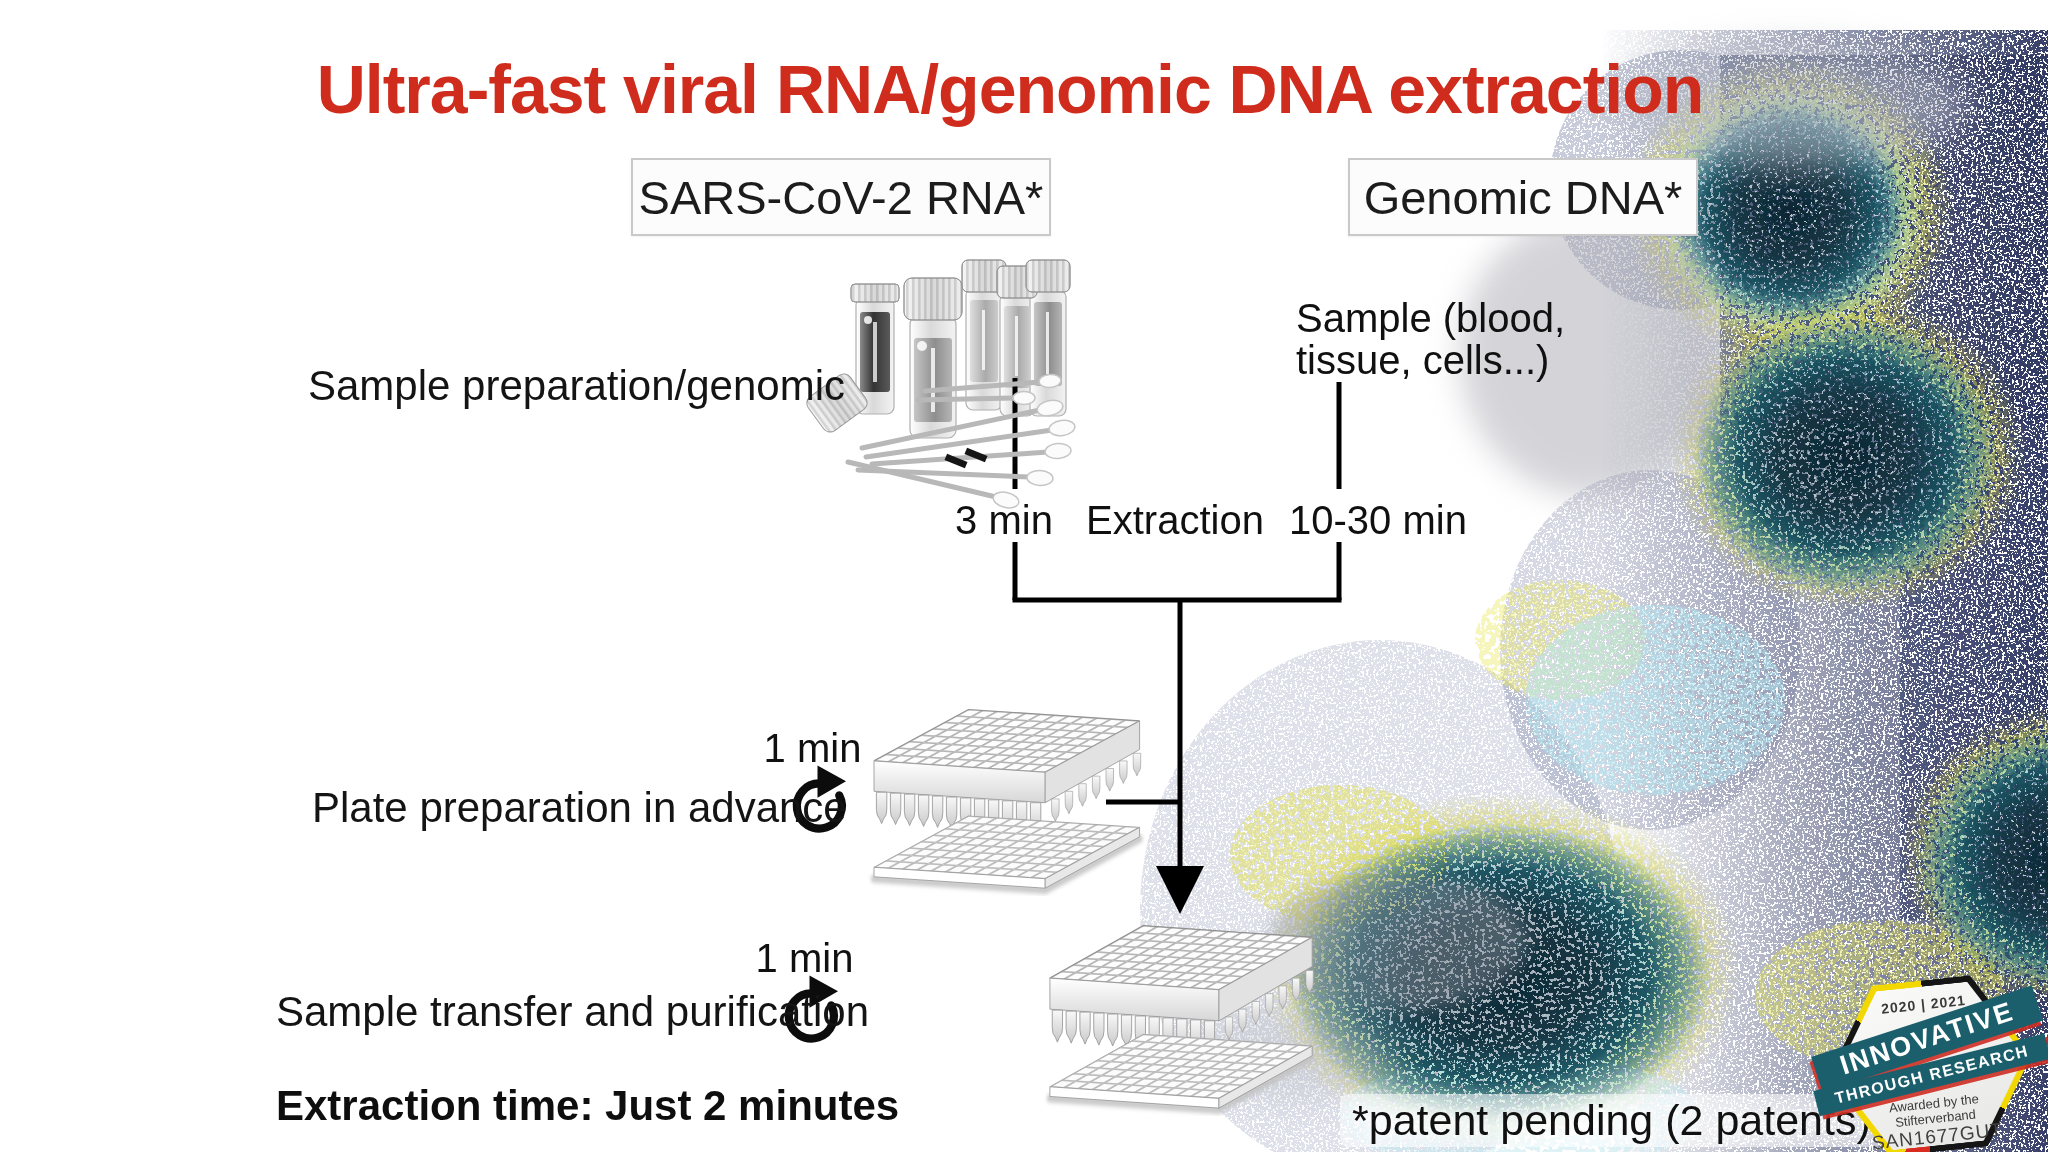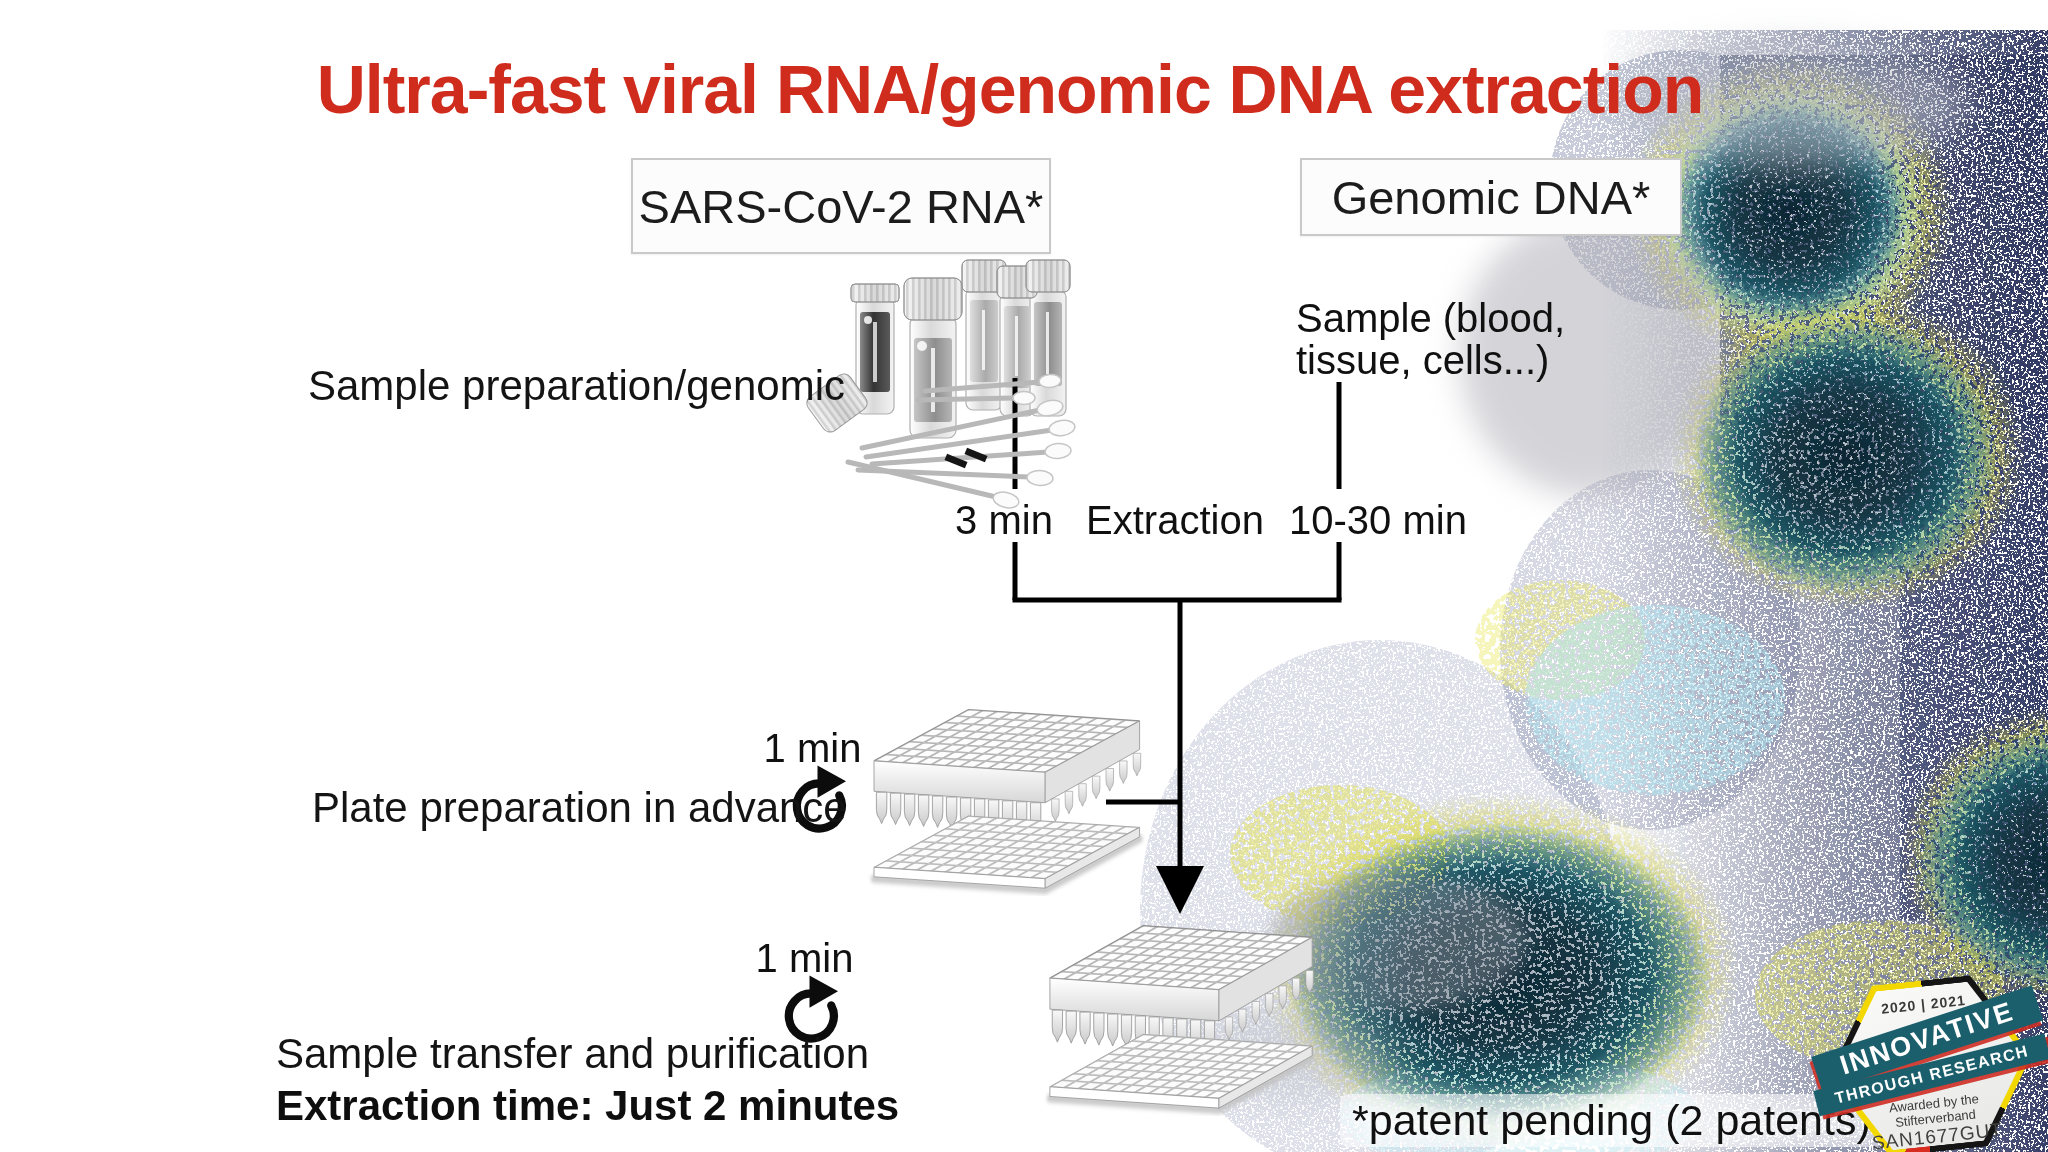--- a/index.html
+++ b/index.html
@@ -6,27 +6,27 @@
   #stage{position:relative;width:2048px;height:1152px;overflow:hidden;background:#ffffff;
          font-family:"Liberation Sans",sans-serif;color:#121212;}
   #stage *{box-sizing:border-box;}
   .abs{position:absolute;}
   
   .title{left:160px;top:4px;width:1700px;text-align:center;
          font-size:68px;font-weight:bold;letter-spacing:-1px;color:#d02c1e;}
   
   .branch-box{border:2px solid #c9c9c9;background:#fcfcfc;display:flex;align-items:center;
               justify-content:center;font-size:47px;color:#1c1c1c;box-shadow:0 1px 2px rgba(0,0,0,.06);}
-  .box-left{left:631px;top:158px;width:420px;height:96px;}
-  .box-right{left:1300px;top:158px;width:382px;height:78px;justify-content:center;}
+  .box-left{left:631px;top:158px;width:420px;height:78px;}
+  .box-right{left:1348px;top:158px;width:350px;height:78px;justify-content:center;}
   
   .step{font-size:42px;color:#141414;white-space:nowrap;}
   .step1{left:308px;top:362px;}
   .step2{left:312px;top:784px;}
-  .step3{left:276px;top:988px;margin-top:42px;}
+  .step3{left:276px;top:988px;}
   .summary{left:276px;top:1082px;font-size:42px;font-weight:bold;color:#0e0e0e;white-space:nowrap;}
   
   .timelabel{font-size:40px;color:#101010;text-align:center;white-space:nowrap;}
   .t-left{left:944px;top:498px;width:120px;}
   .t-mid{left:1080px;top:498px;width:190px;}
   .t-right{left:1289px;top:498px;width:170px;}
   .sample-src{left:1296px;top:297px;font-size:40px;line-height:42px;color:#101010;}
   .min1{left:760px;top:726px;width:105px;text-align:center;font-size:40px;}
   .min2{left:752px;top:936px;width:105px;text-align:center;font-size:40px;}
   

